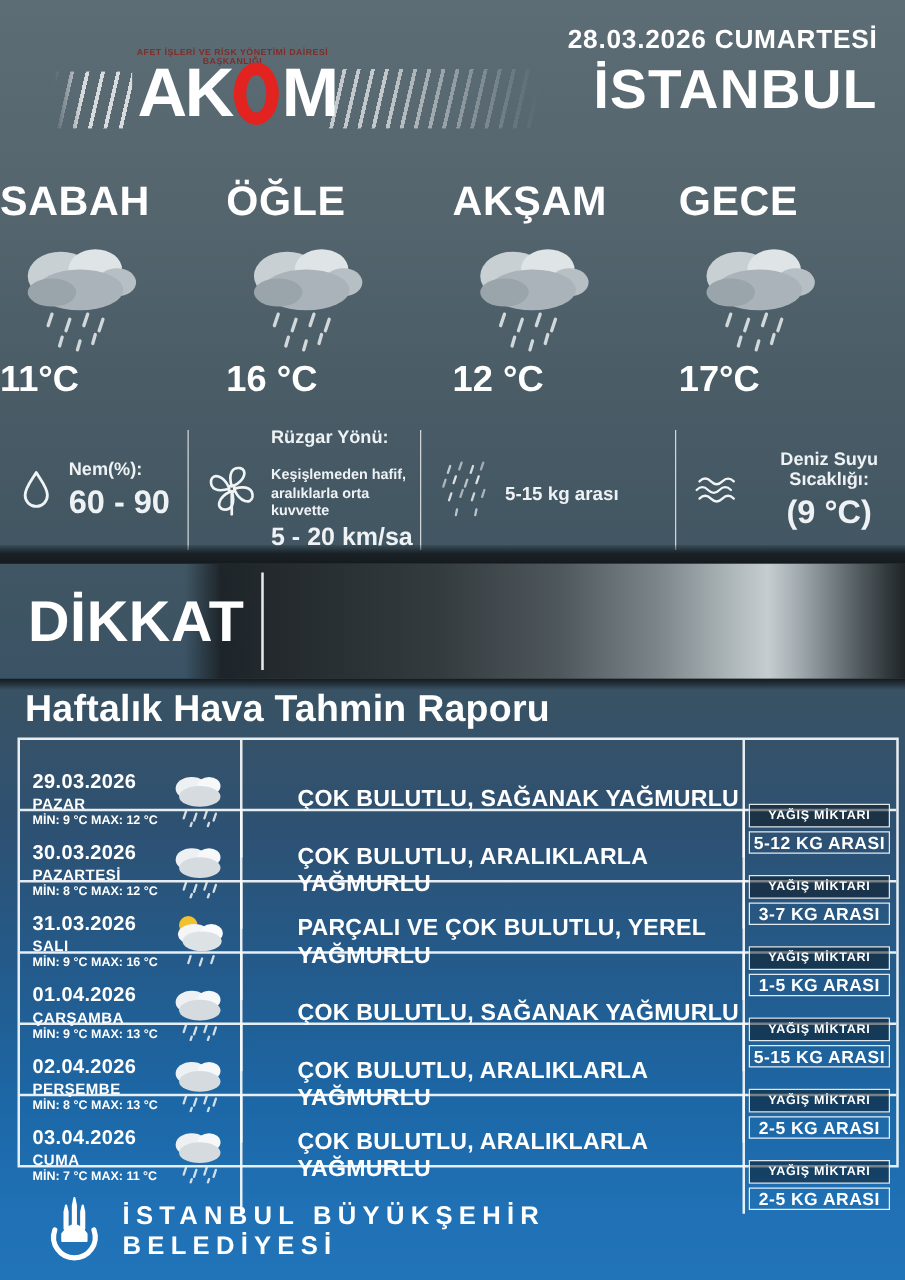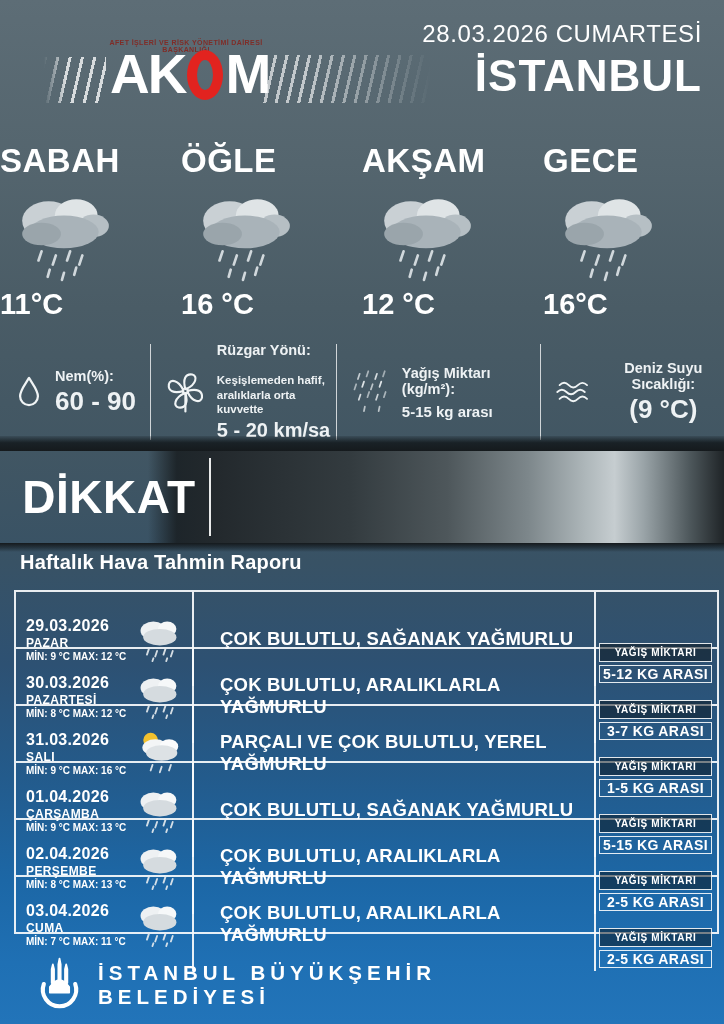--- a/index.html
+++ b/index.html
@@ -16,21 +16,21 @@
   .akom{left:110px;top:47px;display:flex;align-items:center;
     font-size:55px;font-weight:800;letter-spacing:-2px;line-height:1;}
   .o-ring{display:inline-block;width:16px;height:30px;border:10.5px solid #e2231f;border-radius:50%;margin:0 2px;}
   .stripes-left{left:44px;top:57px;width:62px;height:46px;opacity:.85;
     background:repeating-linear-gradient(103deg,rgba(255,255,255,.9) 0 3px,transparent 3px 12px);
     -webkit-mask-image:linear-gradient(90deg,transparent 0,#000 35%);mask-image:linear-gradient(90deg,transparent 0,#000 35%);}
   .stripes-right{left:263px;top:55px;width:175px;height:48px;opacity:.75;
     background:repeating-linear-gradient(103deg,rgba(255,255,255,.85) 0 3px,transparent 3px 11px);
     -webkit-mask-image:linear-gradient(90deg,#000 25%,transparent 96%);mask-image:linear-gradient(90deg,#000 25%,transparent 96%);}
   .hdr-right{right:22px;top:20px;text-align:right;}
-  .hdr-date{font-size:24px;font-weight:400;letter-spacing:.6px;}
+  .hdr-date{font-size:21px;font-weight:700;letter-spacing:.6px;}
   .hdr-city{font-size:44px;font-weight:800;letter-spacing:1px;margin-top:3px;}
 
   
   .dayparts{left:0;top:142px;width:724px;display:grid;grid-template-columns:repeat(4,1fr);}
   .daypart{display:flex;flex-direction:column;}
   .dp-label{font-size:33px;font-weight:800;letter-spacing:.5px;}
   .dp-icon{width:128px;height:102px;margin-top:4px;}
   .dp-temp{font-size:29px;font-weight:700;margin-top:2px;}
 
   
@@ -54,30 +54,30 @@
   .alert-band{position:absolute;left:148px;right:0;top:0;bottom:0;
     background:linear-gradient(90deg,rgba(24,29,32,0) 0%,rgba(24,29,32,.85) 5%,#23292d 12%,#333b3f 35%,#4e575b 52%,#7d878b 66%,#aeb7ba 76%,#c6cdd0 81%,#9aa4a8 86%,#4e585c 94%,#1f2427 100%);}
   .alert-title{position:absolute;left:20px;top:0;width:178px;height:100%;
     display:flex;align-items:center;justify-content:center;
     font-size:46px;font-weight:800;letter-spacing:.5px;}
   .alert-sep{position:absolute;left:209px;top:7px;bottom:7px;width:2px;background:rgba(255,255,255,.9);}
   .alert-text{position:absolute;left:224px;right:22px;top:50%;transform:translateY(-50%);
     font-size:16px;font-weight:700;line-height:1.42;text-align:justify;color:#f4f7f8;}
 
   
-  .weekly-title{left:20px;top:551px;font-size:20px;font-weight:800;letter-spacing:.2px;}
+  .weekly-title{left:20px;top:551px;font-size:30px;font-weight:800;letter-spacing:.2px;}
   .wtable{left:14px;top:590px;width:705px;border:2px solid rgba(248,251,252,.92);box-sizing:border-box;}
   .wrow{display:grid;grid-template-columns:176px 404px 119px;height:55px;}
   .wrow+.wrow{border-top:2px solid rgba(248,251,252,.92);}
   .cell-date{position:relative;display:flex;flex-direction:column;justify-content:center;padding-left:10px;box-sizing:border-box;}
   .d-date{font-size:16px;font-weight:800;letter-spacing:.3px;}
   .d-day{font-size:12px;font-weight:800;letter-spacing:.4px;margin-top:1px;}
   .d-minmax{font-size:10px;font-weight:700;margin-top:1px;}
   .row-icon{position:absolute;right:6px;top:50%;transform:translateY(-50%);width:56px;height:46px;}
-  .cell-desc{display:flex;align-items:center;padding-left:26px;box-sizing:border-box;
+  .cell-desc{display:flex;align-items:center;padding-left:44px;box-sizing:border-box;
     border-left:2px solid rgba(248,251,252,.92);border-right:2px solid rgba(248,251,252,.92);
     font-size:18.5px;font-weight:800;letter-spacing:.2px;}
   .cell-precip{display:flex;flex-direction:column;gap:3px;padding:3px;box-sizing:border-box;margin-top:48px;}
   .p-head{border:1.5px solid rgba(248,251,252,.9);background:rgba(10,20,26,.5);
     height:17px;display:flex;align-items:center;justify-content:center;
     font-size:10px;font-weight:800;letter-spacing:.6px;}
   .p-val{border:1.5px solid rgba(248,251,252,.9);flex:1;display:flex;align-items:center;justify-content:center;
     font-size:14px;font-weight:800;letter-spacing:.4px;}
 
   
@@ -217,21 +217,21 @@
       <svg class="dp-icon">
           <use href="#icon-storm-rain"></use>
         </svg>
       <div class="dp-temp">12 °C</div>
     </div>
     <div class="daypart">
       <div class="dp-label">GECE</div>
       <svg class="dp-icon">
           <use href="#icon-storm-rain"></use>
         </svg>
-      <div class="dp-temp">16°C</div>
+      <div class="dp-temp">17°C</div>
     </div>
   </div>
 
   <div class="abs stats">
     <div class="stat stat-1">
       <svg width="30" height="36">
           <use href="#icon-droplet"></use>
         </svg>
       <div>
         <div class="stat-label">Nem(%):</div>
@@ -247,21 +247,20 @@
         <div class="stat-desc">Keşişlemeden hafif,
 aralıklarla orta kuvvette</div>
         <div class="stat-mid">5 - 20 km/sa</div>
       </div>
     </div>
     <div class="stat stat-3">
       <svg width="42" height="50">
           <use href="#icon-raindrops"></use>
         </svg>
       <div>
-        <div class="stat-label">Yağış Miktarı (kg/m²):</div>
         <div class="stat-small">5-15 kg arası</div>
       </div>
     </div>
     <div class="stat stat-4">
       <svg width="44" height="32">
           <use href="#icon-waves"></use>
         </svg>
       <div class="stat-center">
         <div class="stat-label">Deniz Suyu Sıcaklığı:</div>
         <div class="stat-big">(9 °C)</div>

